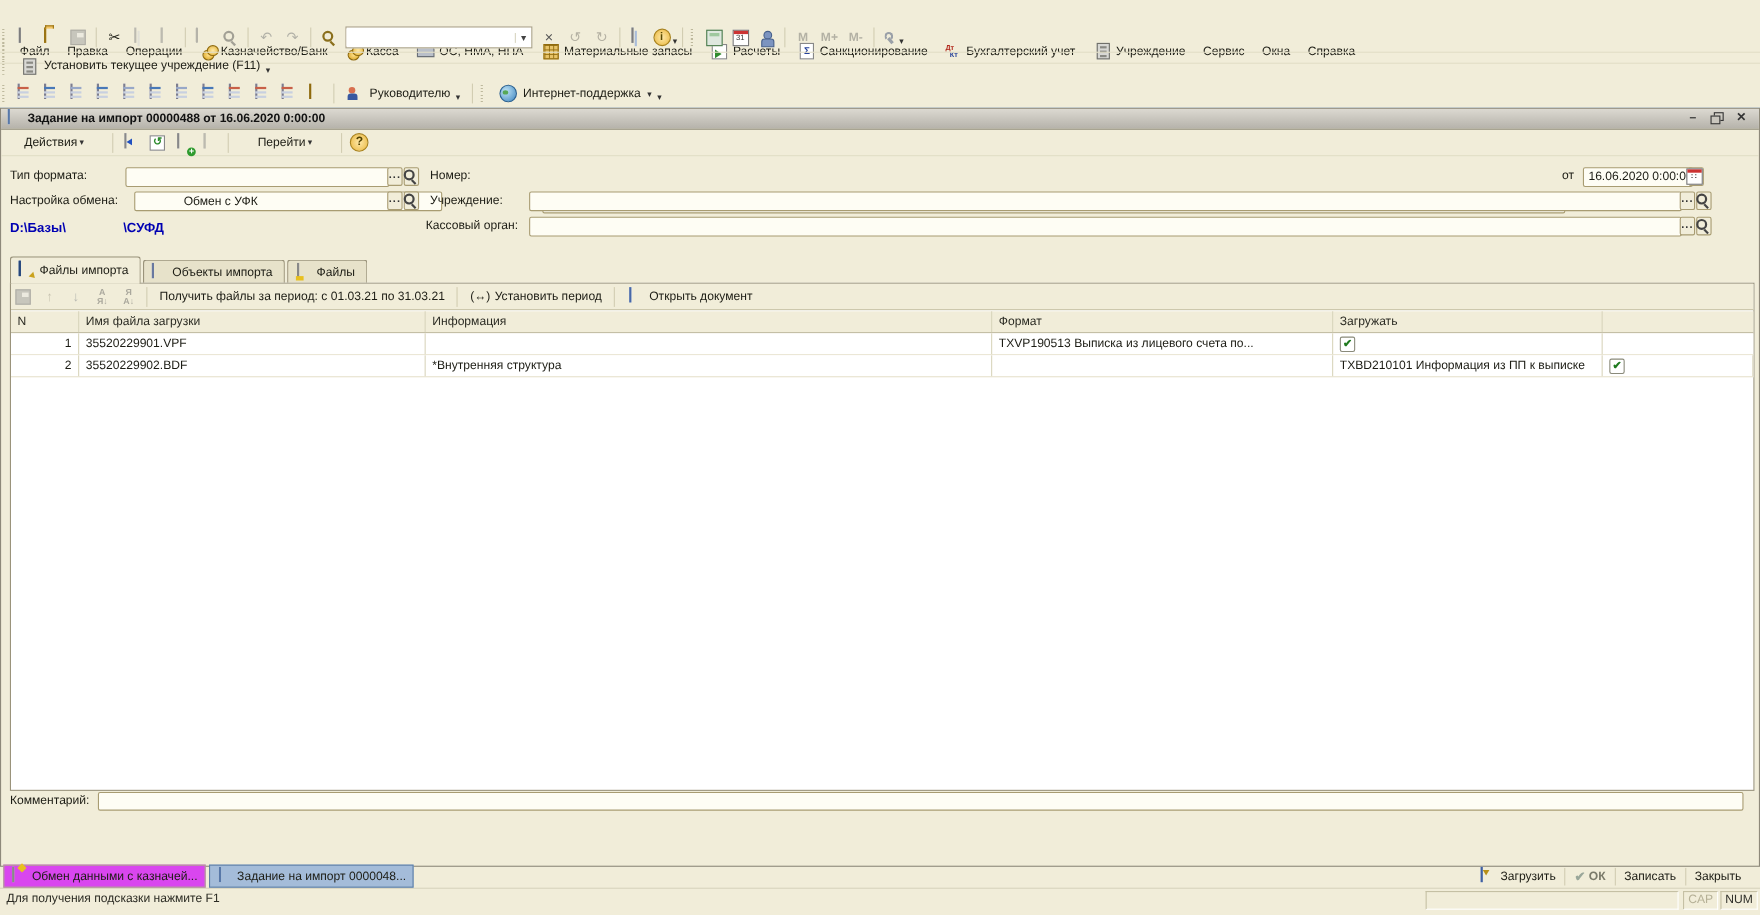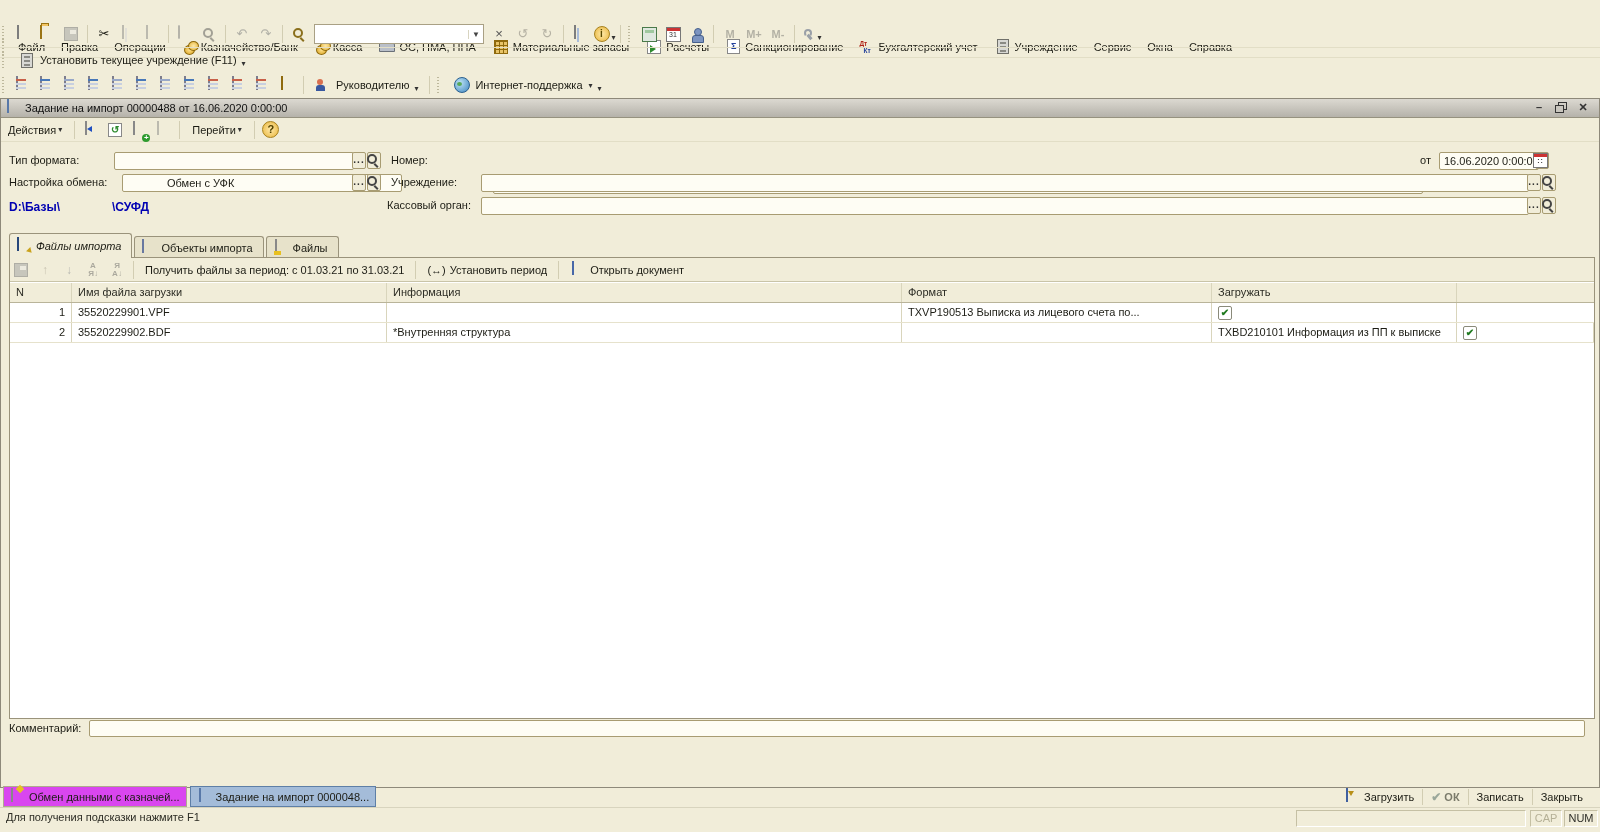--- a/index.html
+++ b/index.html
@@ -91,38 +91,38 @@
   .i-taskexch::before{content:"";position:absolute;left:7px;top:-3px;width:6px;height:6px;background:#E8C020;transform:rotate(45deg);}
   .i-taskdoc{width:10px;height:12px;margin:1px 2px;background:#fff;border:1px solid #5878A8;background-image:linear-gradient(#98B0D0 1px,transparent 1px);background-size:100% 3px;}
   
   .combo{display:flex;align-items:center;height:18px;background:#fff;border:1px solid #A9A084;width:168px;margin:0 2px;}
   .combo input{flex:1;border:none;outline:none;height:14px;font:11px "Liberation Sans",sans-serif;background:#fff;min-width:10px;}
   .combo .cdd{width:14px;text-align:center;font-size:8px;color:#444;border-left:1px solid #D8D4C0;}
   
   .docwin{position:absolute;left:0;top:98px;width:1598px;height:688px;border:1px solid #8E897A;background:#F1EDD9;}
   .titlebar{position:absolute;left:0;top:0;width:100%;height:19px;
     background:linear-gradient(#DCD9D1,#B5B2AA);display:flex;align-items:center;gap:4px;padding-left:4px;box-sizing:border-box;border-bottom:1px solid #96927F;}
-  .titlebar .t{font-weight:normal;color:#111;}
+  .titlebar .t{font-weight:bold;color:#111;}
   .wctrl{margin-left:auto;display:flex;gap:6px;padding-right:8px;align-items:center;}
   .wc{width:16px;height:14px;text-align:center;line-height:12px;font-weight:bold;color:#333;font-size:11px;}
   .i-restore{position:relative;width:12px;height:11px;margin:1px 2px;}
   .i-restore::before{content:"";position:absolute;left:3px;top:0;width:7px;height:6px;border:1px solid #333;}
   .i-restore::after{content:"";position:absolute;left:0;top:3px;width:7px;height:6px;border:1px solid #333;background:#C9C6BE;}
   .formbar{position:absolute;left:0;top:19px;width:100%;height:23px;display:flex;align-items:center;gap:2px;border-bottom:1px solid #E2DEC6;}
-  .fbtn{display:flex;align-items:center;padding:1px 6px;border:1px solid transparent;}
+  .fbtn{display:flex;align-items:center;padding:1px 20px;border:1px solid transparent;}
   
   .flabel{position:absolute;white-space:nowrap;line-height:17px;}
   .field{position:absolute;height:15px;background:#FEFDF4;border:1px solid #A89C72;border-radius:2px;padding:1px 4px 0 4px;line-height:14px;white-space:nowrap;overflow:hidden;}
   .fsq{position:absolute;height:17px;width:14px;background:#F1EDD9;border:1px solid #A89C72;border-radius:2px;text-align:center;line-height:13px;font-weight:bold;color:#333;box-sizing:border-box;font-size:10px;letter-spacing:1px;}
   .fsq .icx{margin:-1px 0 0 -3px;}
   .path{position:absolute;color:#0000B2;font-weight:bold;font-size:12px;}
   
   .tabs{position:absolute;left:8px;top:137px;height:22px;display:flex;align-items:flex-end;gap:2px;}
   .tab{display:flex;align-items:center;gap:4px;padding:3px 10px 3px 6px;border:1px solid #9A937B;border-bottom:none;border-radius:3px 3px 0 0;background:#E7E2CA;height:15px;}
-  .tab.active{background:#F1EDD9;height:18px;position:relative;z-index:2;font-style:italic;}
+  .tab.active{background:#F1EDD9;height:18px;position:relative;z-index:2;}
   .panel{position:absolute;left:8px;top:158px;width:1584px;height:460px;border:1px solid #9A937B;background:#fff;}
   .ptool{position:absolute;left:0;top:0;width:100%;height:24px;background:#F1EDD9;border-bottom:1px solid #C9C4A8;display:flex;align-items:center;gap:2px;box-sizing:border-box;}
   
   .grid{position:absolute;left:0;top:25px;width:100%;}
   .grow{display:grid;grid-template-columns:62px 315px 515px 310px 245px 1fr;height:19px;line-height:19px;}
   .ghead{background:#F1EDD9;border-bottom:1px solid #B9B49A;}
   .ghead .gc{color:#2c2c24;}
   .gc{padding:0 6px;border-right:1px solid #D9D5BC;overflow:hidden;white-space:nowrap;text-overflow:ellipsis;}
   .gbody .grow{border-bottom:1px solid #E6E2CC;background:#fff;}
   .gc.num{text-align:right;}

